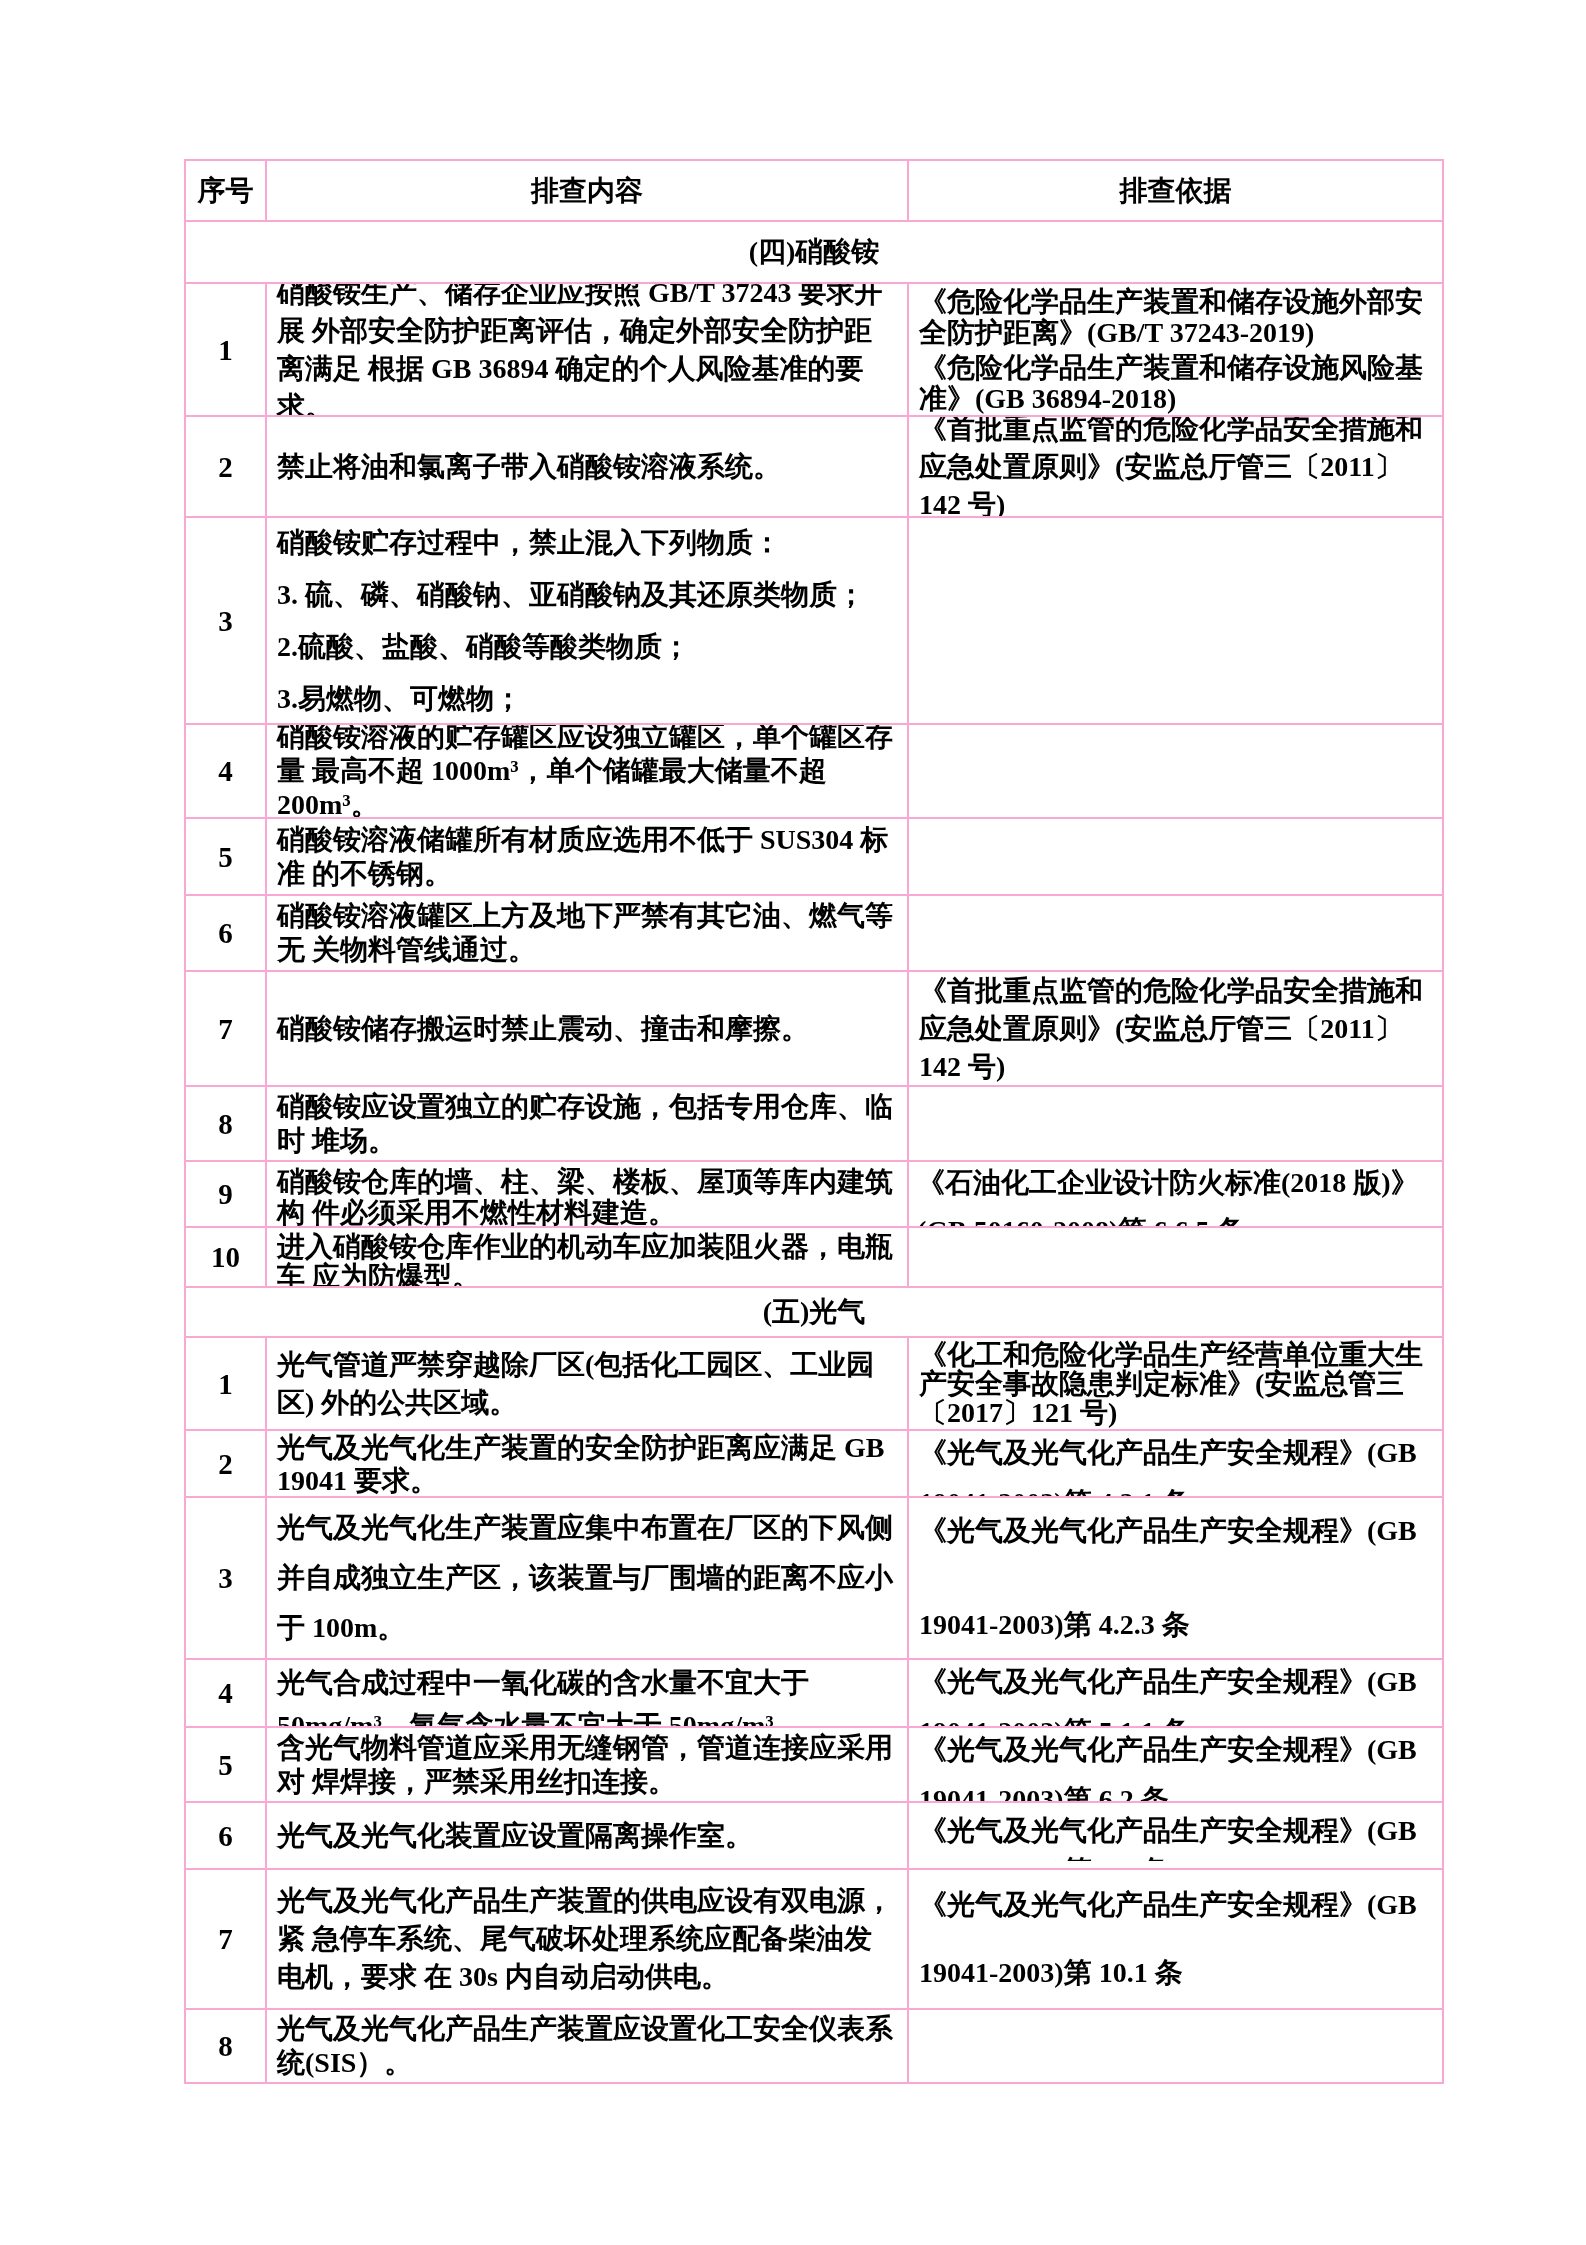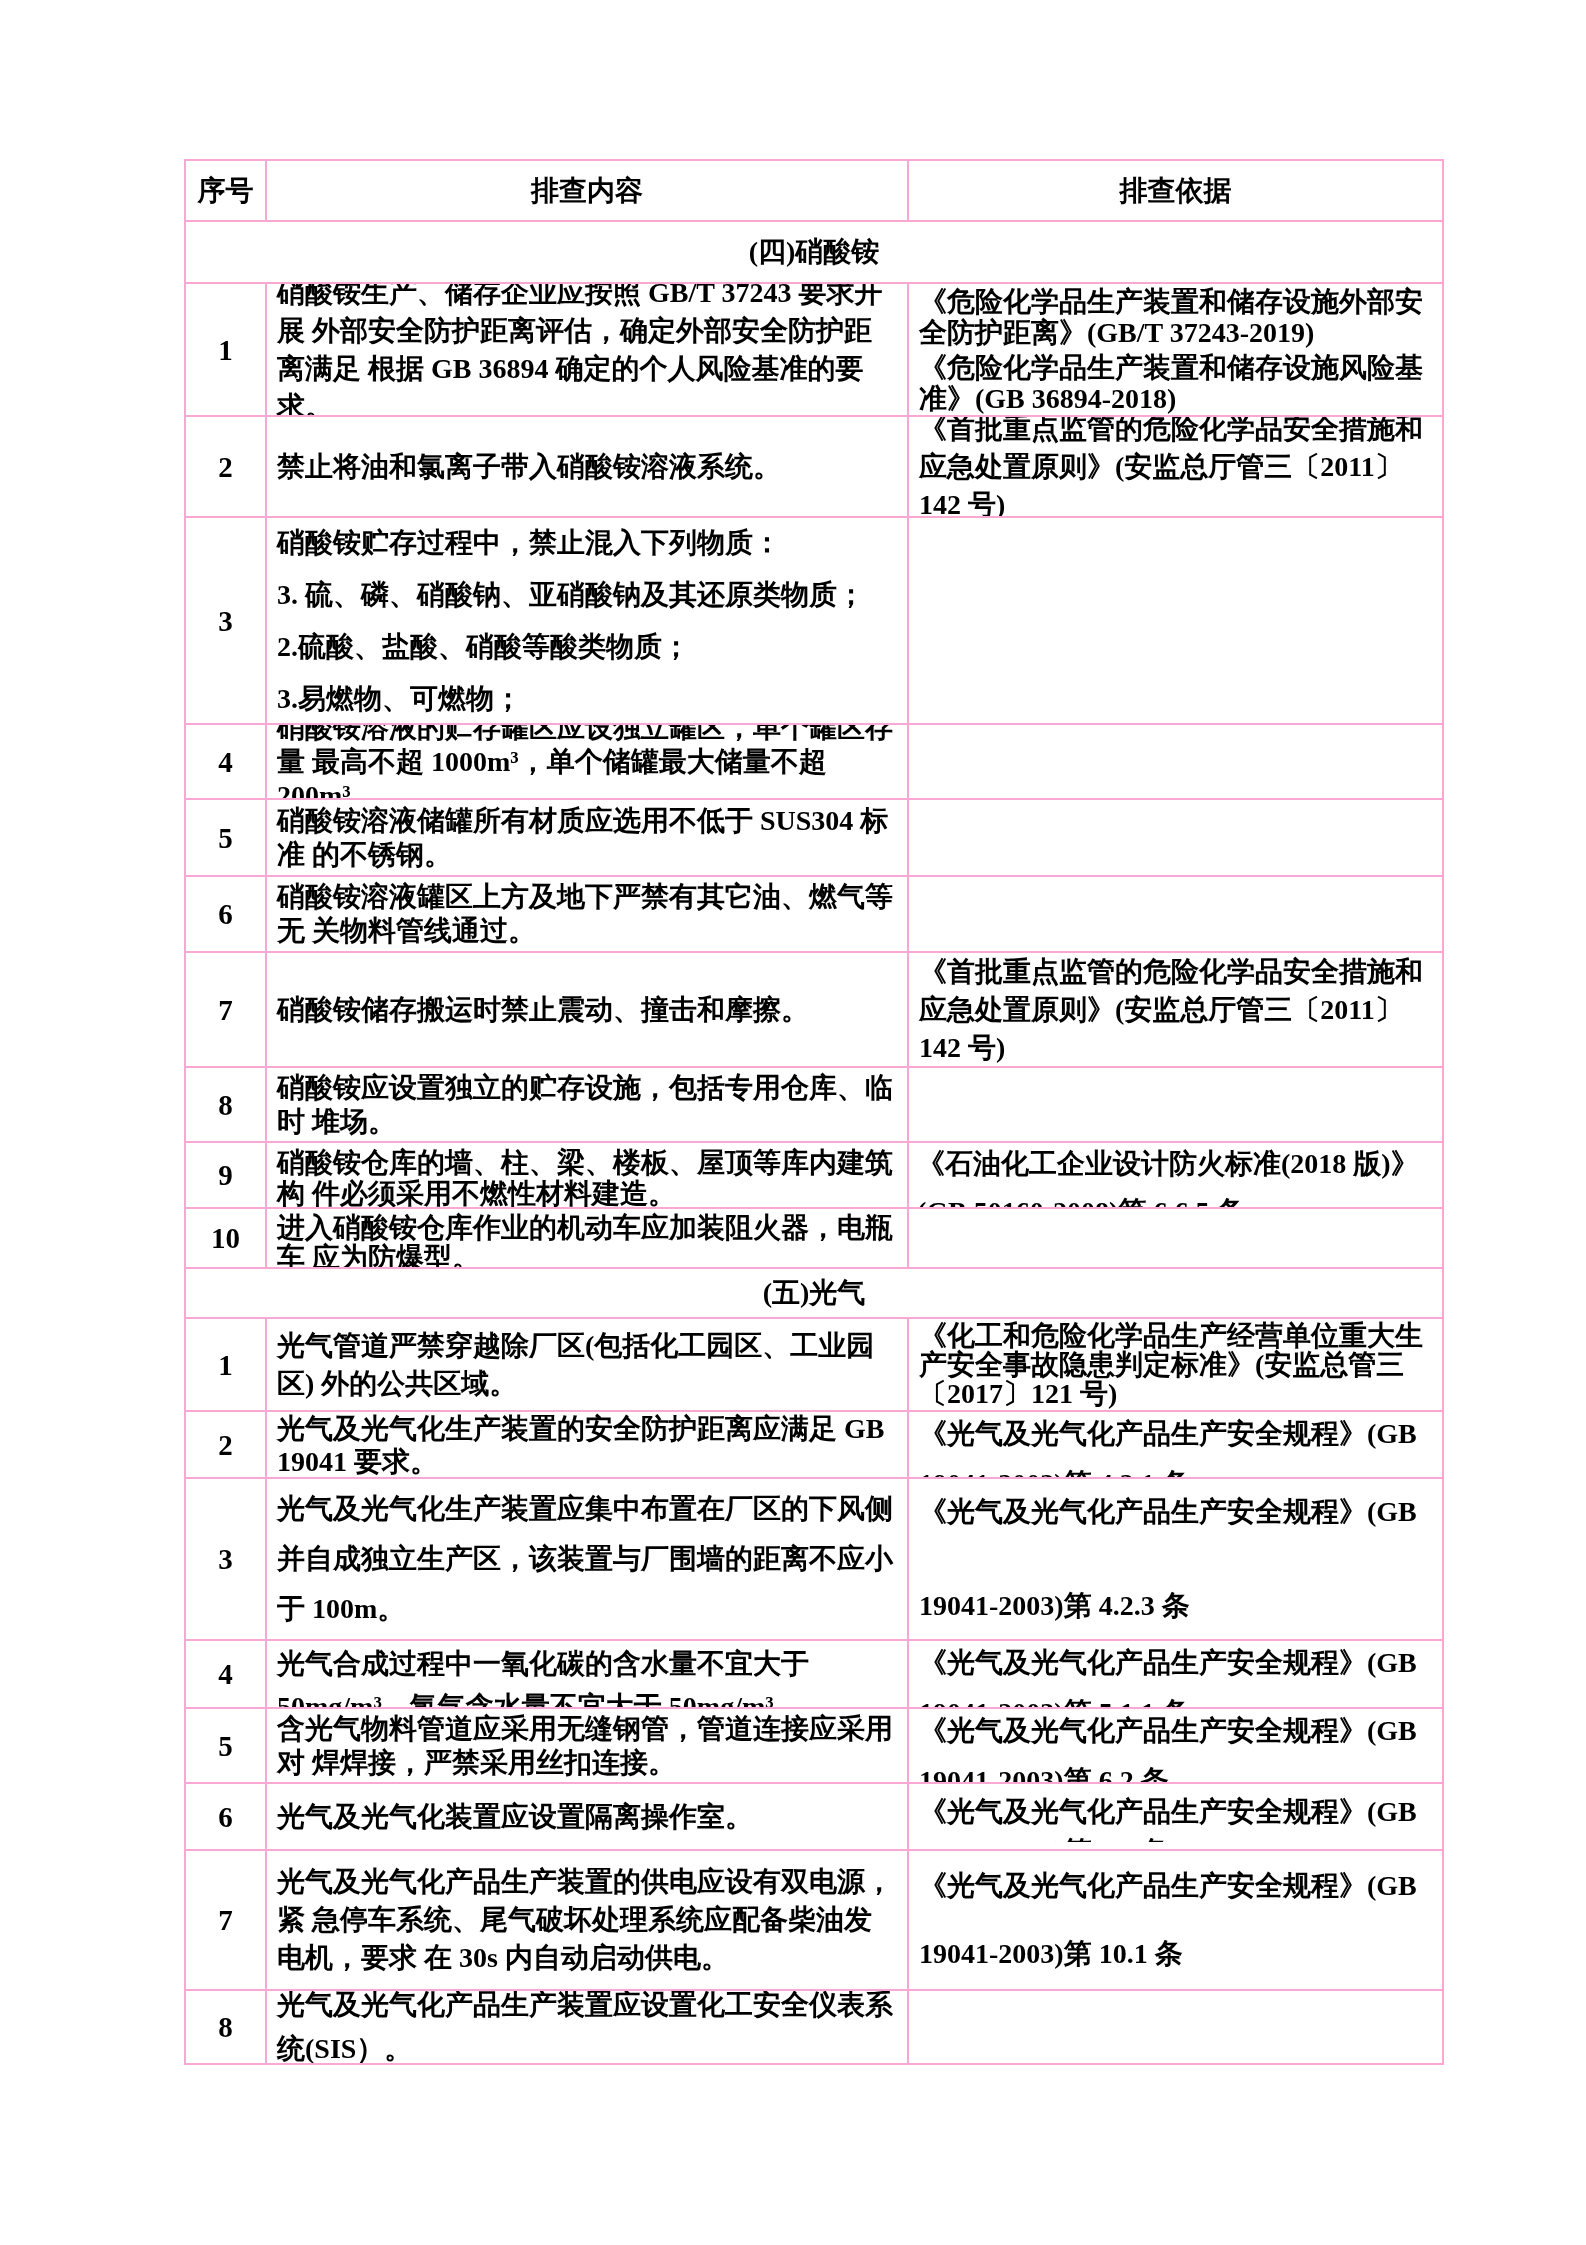--- a/index.html
+++ b/index.html
@@ -125,21 +125,21 @@
     </td>
   </tr>
 
   <tr>
     <td>
       <div class="cell num-cell" style="height: 73px;">
             <p class="num">4</p>
           </div>
     </td>
     <td>
-      <div class="cell content-cell" style="height: 73px;">
+      <div class="cell content-cell" style="height: 92px;">
             <p style="line-height: 34px;">硝酸铵溶液的贮存罐区应设独立罐区，单个罐区存量 最高不超 1000m³，单个储罐最大储量不超 200m³。</p>
           </div>
     </td>
     <td>
       <div class="cell basis-cell" style="height: 73px;"></div>
     </td>
   </tr>
 
   <tr>
     <td>
@@ -384,21 +384,21 @@
   </tr>
 
   <tr>
     <td>
       <div class="cell num-cell" style="height: 72px;">
             <p class="num">8</p>
           </div>
     </td>
     <td>
       <div class="cell content-cell" style="height: 72px;">
-            <p style="line-height: 44px;">光气及光气化产品生产装置应设置化工安全仪表系 统(SIS）。</p>
+            <p style="line-height: 34px;">光气及光气化产品生产装置应设置化工安全仪表系 统(SIS）。</p>
           </div>
     </td>
     <td>
       <div class="cell basis-cell" style="height: 72px;"></div>
     </td>
   </tr>
 </tbody>
 </table>
 
 </body></html>

